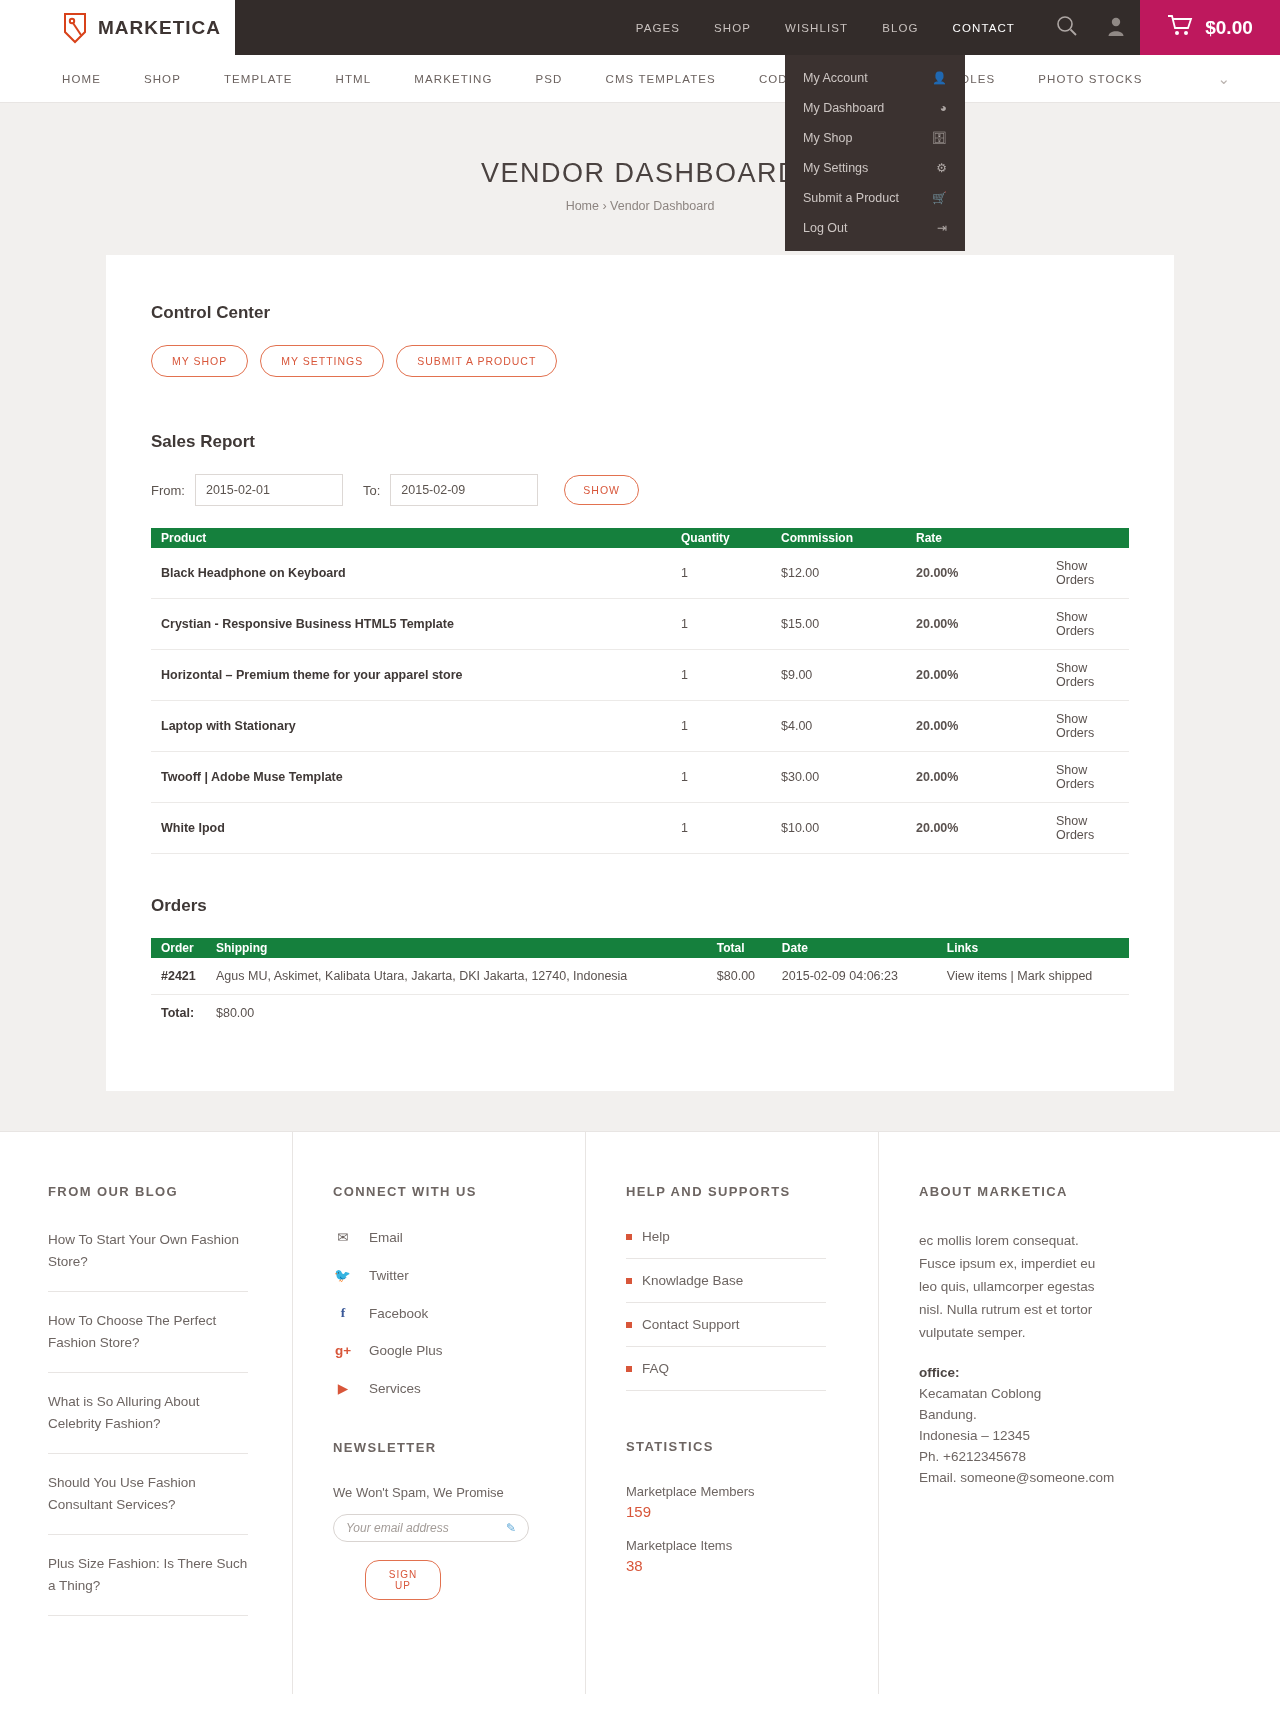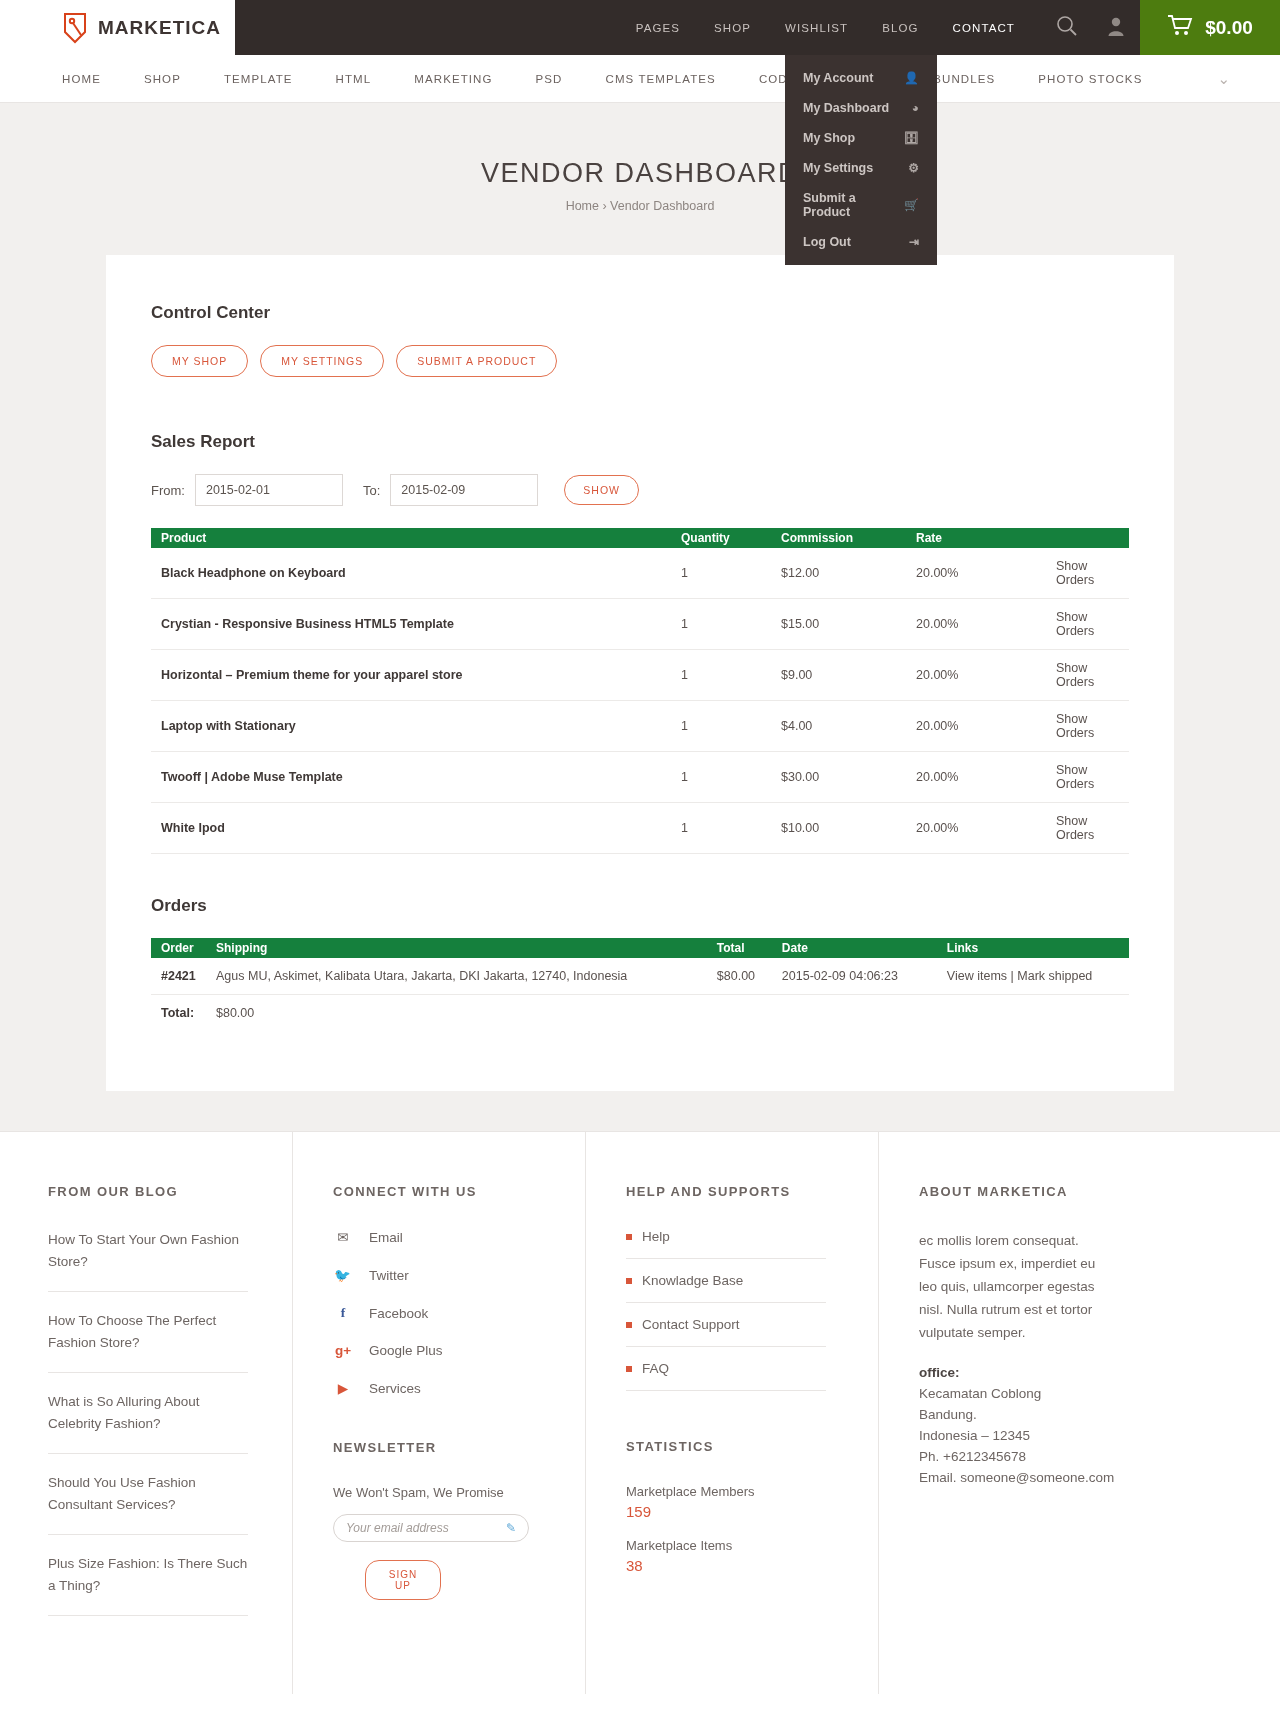--- a/index.html
+++ b/index.html
@@ -46,21 +46,21 @@
     letter-spacing:1.1px;
     text-decoration:none;
     margin:0 17px;
     text-transform:uppercase;
   }
   .topnav a.active { color:#ffffff; }
   .top-icons { display:flex; align-items:center; margin-left:10px; }
   .top-icons .ic { margin:0 14px; opacity:.75; }
   .cart-btn {
     width:140px;
-    background:#4d7c0f;
+    background:#be185d;
     display:flex;
     align-items:center;
     justify-content:center;
     color:#fff;
     font-size:19px;
     font-weight:bold;
     gap:12px;
   }
 
   
@@ -80,25 +80,24 @@
     text-transform:uppercase;
     text-decoration:none;
     margin-right:43px;
   }
   .mainnav .chev { position:absolute; right:50px; color:#b9b2ae; font-size:15px; }
 
   
   .dropdown {
     position:absolute;
     top:55px; left:785px;
-    width:152px;
+    width:180px;
     background:#3b3230;
     z-index:40;
     padding:8px 0;
-    font-weight:bold;
   }
   .dropdown .item {
     display:flex;
     align-items:center;
     justify-content:space-between;
     padding:8px 18px;
     color:#cdc6c3;
     font-size:12.5px;
   }
   .dropdown .item .gl { opacity:.8; font-size:12px; }
@@ -178,21 +177,21 @@
   tbody td {
     font-size:12.5px;
     padding:11px 10px;
     border-bottom:1px solid #eceae8;
     color:#5a524f;
   }
   tbody td.b { font-weight:bold; color:#3f3836; }
   .sales-table td:nth-child(1){width:520px;}
   .sales-table td:nth-child(2){width:100px;}
   .sales-table td:nth-child(3){width:135px;}
-  .sales-table td:nth-child(4){width:140px;}
+  .sales-table td:nth-child(4){width:140px;font-weight:bold;}
   .sales-table tr.totals td { border-bottom:none; font-weight:bold; color:#3f3836; }
   h2.orders { margin-top:42px; }
   .orders-table td:nth-child(1){width:55px;}
   .orders-table td:nth-child(3){width:65px;}
   .orders-table td:nth-child(4){width:165px;}
   .orders-table tr.totals td { border-bottom:none; }
 
   
   .footer {
     border-top:1px solid #e8e5e3;

